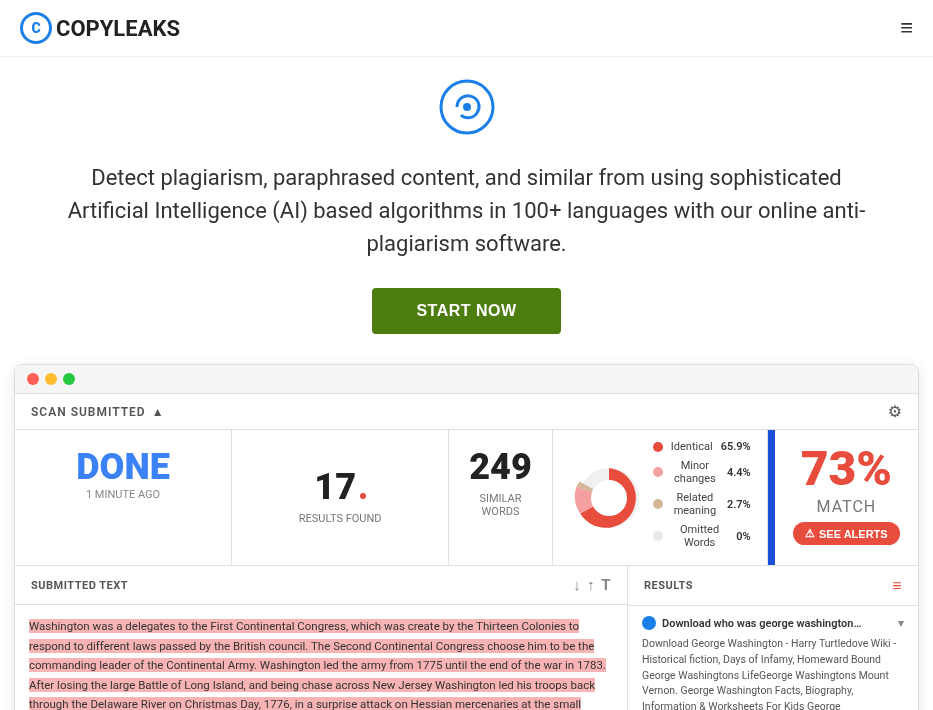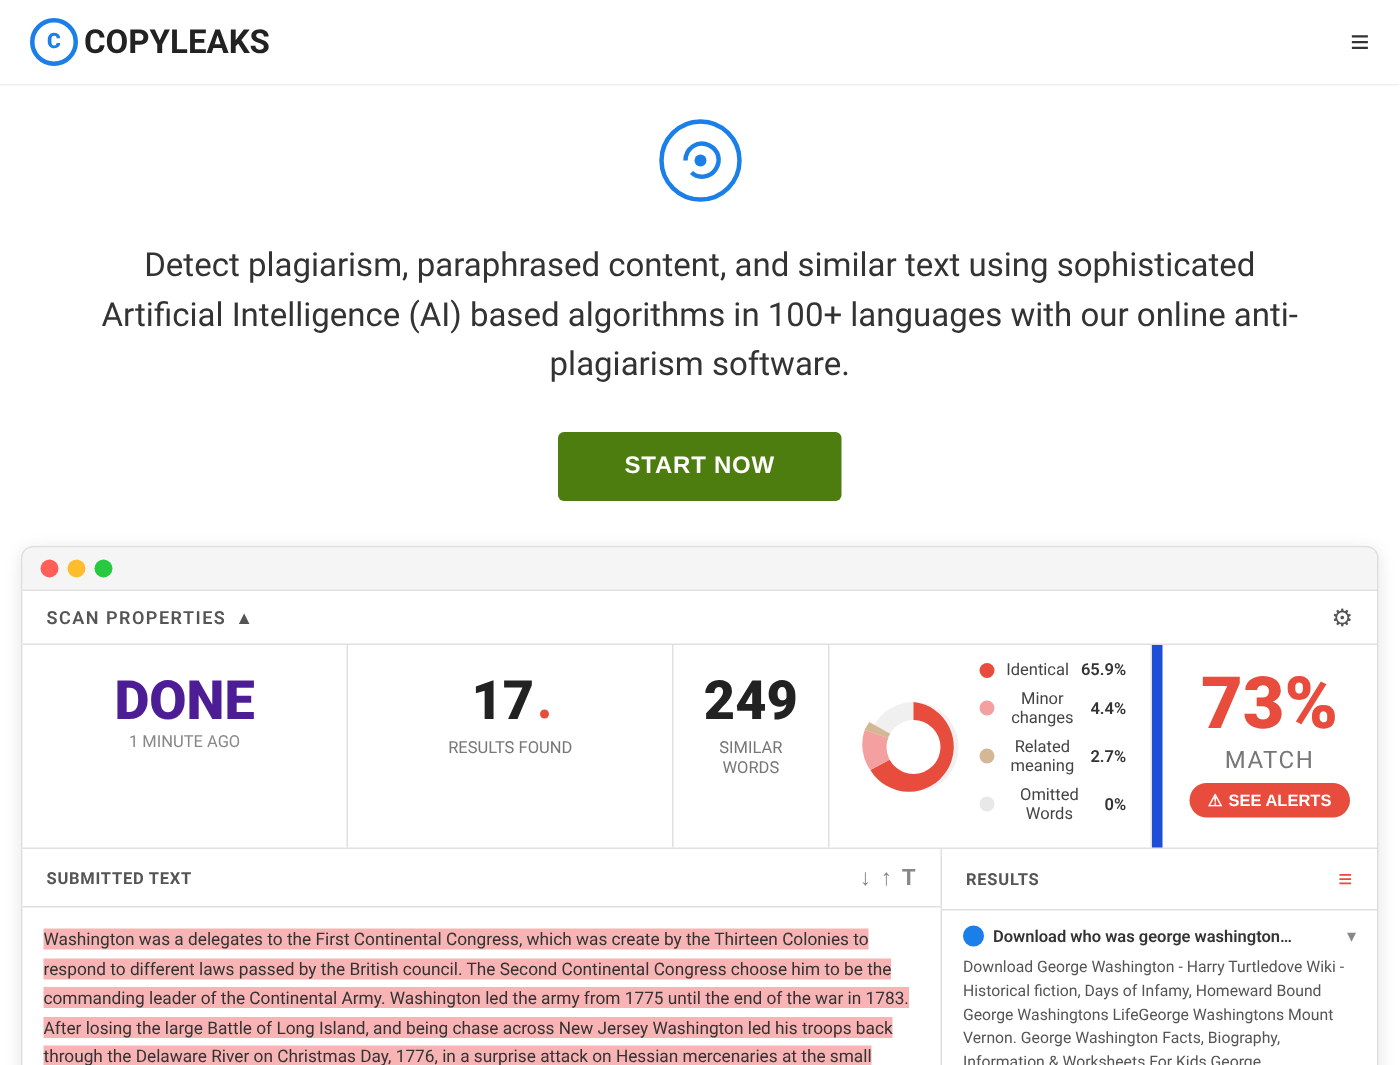--- a/index.html
+++ b/index.html
@@ -134,23 +134,23 @@
     }
     .stat-cell {
       flex: 1;
       padding: 16px 20px;
       border-right: 1px solid #e0e0e0;
       text-align: center;
     }
     .stat-cell:last-child { border-right: none; }
     .stat-label { font-size: 11px; color: #777; margin-top: 4px; }
     .stat-value { font-size: 36px; font-weight: 900; color: #222; }
-    .stat-value-done { font-size: 36px; font-weight: 900; color: #4c1d95; }
+    .stat-value-done { font-size: 36px; font-weight: 900; color: #3b82f6; }
     .stat-sub { font-size: 11px; color: #888; }
-    .stat-results { display: flex; align-items: baseline; gap: 4px; justify-content: center; }
+    .stat-results { display: flex; align-items: baseline; gap: 4px; justify-content: center; margin-top: 20px; }
     .red-dot-small { width: 6px; height: 6px; background: #e74c3c; border-radius: 50%; display: inline-block; }
 
     
     .chart-section {
       flex: 2.5;
       padding: 10px 16px;
       display: flex;
       gap: 4px;
       align-items: center;
     }
@@ -307,37 +307,37 @@
 </div>
 
 <div class="hero">
   <div class="hero-icon">
     <svg width="60" height="60" viewBox="0 0 60 60">
       <circle cx="30" cy="30" r="26" fill="none" stroke="#1a7fe8" stroke-width="3"></circle>
       <path d="M20 30 C20 22 28 16 36 20 C42 23 44 30 40 36 C36 42 28 42 24 38" fill="none" stroke="#1a7fe8" stroke-width="3"></path>
       <circle cx="30" cy="30" r="4" fill="#1a7fe8"></circle>
     </svg>
   </div>
-  <p class="hero-text">Detect plagiarism, paraphrased content, and similar text using sophisticated Artificial Intelligence (AI) based algorithms in 100+ languages with our online anti-plagiarism software.</p>
+  <p class="hero-text">Detect plagiarism, paraphrased content, and similar from using sophisticated Artificial Intelligence (AI) based algorithms in 100+ languages with our online anti-plagiarism software.</p>
   <div class="hero-buttons">
     <button class="btn-start">START NOW</button>
   </div>
 </div>
 
 <div class="demo-window">
 
   <div class="window-titlebar">
     <div class="dot dot-red"></div>
     <div class="dot dot-yellow"></div>
     <div class="dot dot-green"></div>
   </div>
 
   <div class="scan-properties-bar">
     <div class="scan-prop-title">
-      <span>SCAN PROPERTIES</span>
+      <span>SCAN SUBMITTED</span>
       <span>▲</span>
     </div>
     <span class="gear-icon">⚙</span>
   </div>
 
   <div class="stats-row">
 
     <div class="stat-cell">
       <div class="stat-value-done">DONE</div>
       <div class="stat-sub">1 MINUTE AGO</div>

